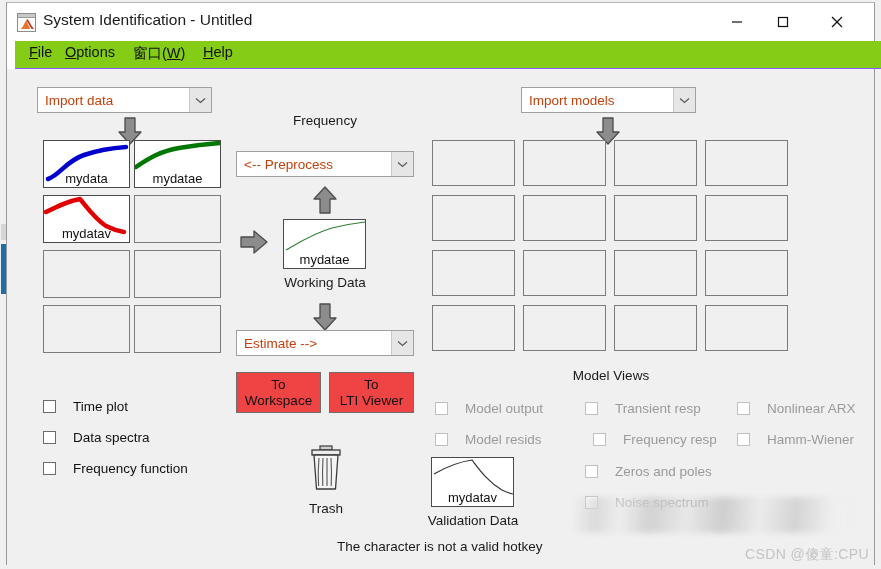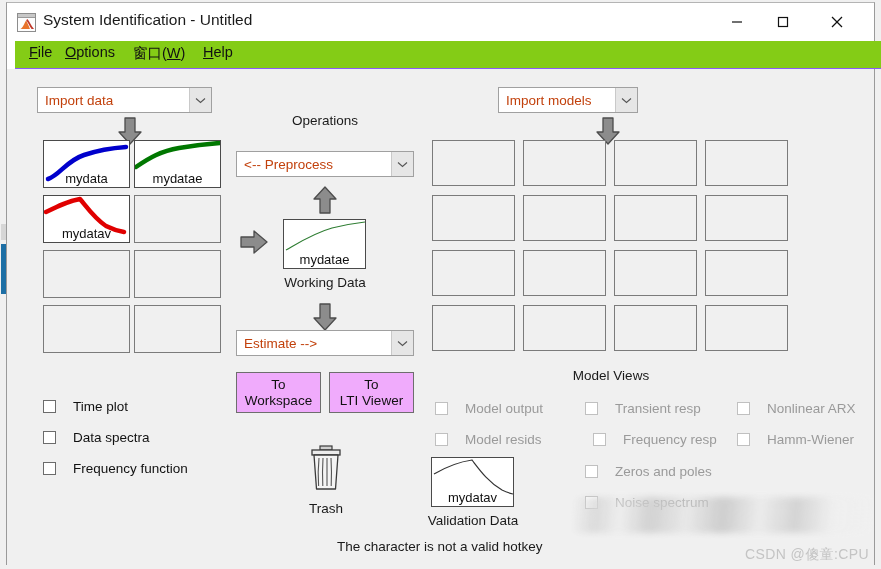--- a/index.html
+++ b/index.html
@@ -168,21 +168,21 @@
     white-space: nowrap;
   }
   .lbl.center { text-align: center; }
 
   
   .arrow { position: absolute; }
 
   
   .pbtn {
     position: absolute;
-    background: #f0abfc;
+    background: #ef4444;
     border: 1px solid #6e6e6e;
     box-sizing: border-box;
     display: flex;
     flex-direction: column;
     align-items: center;
     justify-content: center;
     font-size: 13.5px;
     color: #111;
     line-height: 16px;
     cursor: default;
@@ -344,21 +344,21 @@
       </div>
       <div class="cbx" style="left:36px; top:361px;">
         <span class="box"></span>
         <span class="ctext">Data spectra</span>
       </div>
       <div class="cbx" style="left:36px; top:392px;">
         <span class="box"></span>
         <span class="ctext">Frequency function</span>
       </div>
 
-      <div class="lbl center" style="left:228px; top:44px; width:180px;">Operations</div>
+      <div class="lbl center" style="left:228px; top:44px; width:180px;">Frequency</div>
 
       <div class="popup" style="left:229px; top:82px; width:178px;">
         <div class="plabel">&lt;-- Preprocess</div>
         <div class="parrow">
           <svg width="11" height="7" viewBox="0 0 11 7">
               <polyline points="1,1.5 5.5,5.5 10,1.5" fill="none" stroke="#555" stroke-width="1.1"></polyline>
             </svg>
         </div>
       </div>
 
@@ -420,21 +420,21 @@
       <div class="lbl center" style="left:279px; top:432px; width:80px;">Trash</div>
 
       <div class="cell filled" style="left:424px; top:388px; width:83px; height:50px;">
         <svg width="81" height="48" viewBox="0 0 81 48">
           <path d="M2 16 C14 9 26 4 40 2 C47 11 56 24 70 32 C74 34 77 35 81 36" fill="none" stroke="#333" stroke-width="1.2"></path>
         </svg>
         <div class="cname">mydatav</div>
       </div>
       <div class="lbl center" style="left:405px; top:444px; width:122px;">Validation Data</div>
 
-      <div class="popup" style="left:491px; top:18px; width:140px;">
+      <div class="popup" style="left:514px; top:18px; width:175px;">
         <div class="plabel">Import models</div>
         <div class="parrow">
           <svg width="11" height="7" viewBox="0 0 11 7">
               <polyline points="1,1.5 5.5,5.5 10,1.5" fill="none" stroke="#555" stroke-width="1.1"></polyline>
             </svg>
         </div>
       </div>
 
       <div class="arrow" style="left:588px; top:48px;">
         <svg width="26" height="28" viewBox="0 0 26 28">

